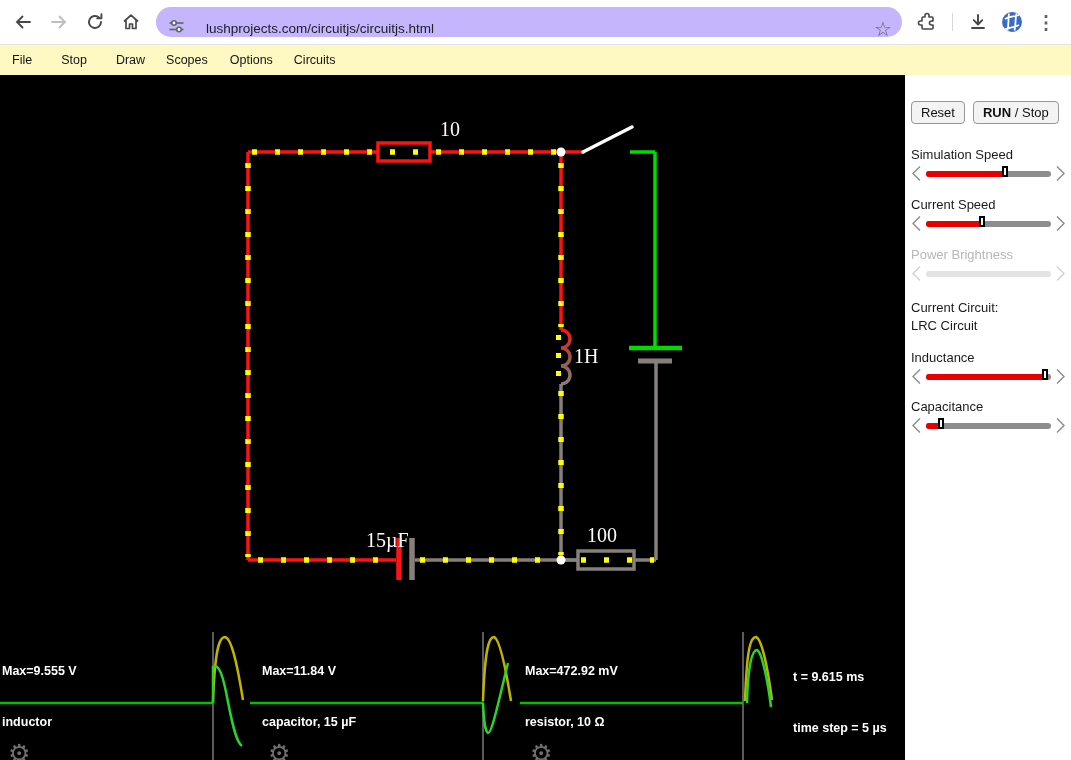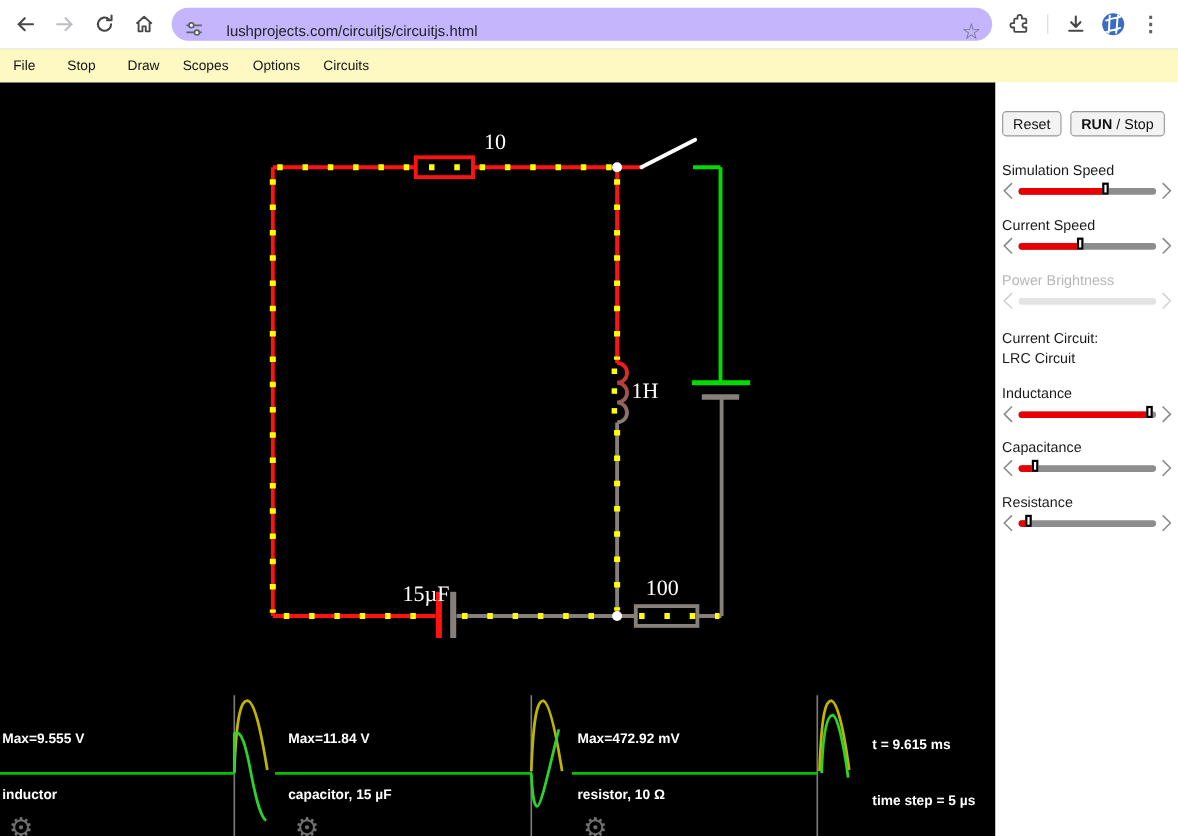--- a/index.html
+++ b/index.html
@@ -348,34 +348,15 @@
             <span class="thumb" style="left: 12%;"></span>
           </span>
         <span class="chev">
             <svg width="11" height="17">
               <polyline points="2,1.5 9,8.5 2,15.5" stroke="#8a8a8a" stroke-width="1.4" fill="none"></polyline>
             </svg>
           </span>
       </div>
     </div>
 
-    <div class="ctrl-group">
-      <div class="ctrl-label">Resistance</div>
-      <div class="slider-row">
-        <span class="chev">
-            <svg width="11" height="17">
-              <polyline points="9,1.5 2,8.5 9,15.5" stroke="#8a8a8a" stroke-width="1.4" fill="none"></polyline>
-            </svg>
-          </span>
-        <span class="track">
-            <span class="fill" style="width: 7%;"></span>
-            <span class="thumb" style="left: 7%;"></span>
-          </span>
-        <span class="chev">
-            <svg width="11" height="17">
-              <polyline points="2,1.5 9,8.5 2,15.5" stroke="#8a8a8a" stroke-width="1.4" fill="none"></polyline>
-            </svg>
-          </span>
-      </div>
-    </div>
 
   </div>
 </div>
 
 </body></html>

